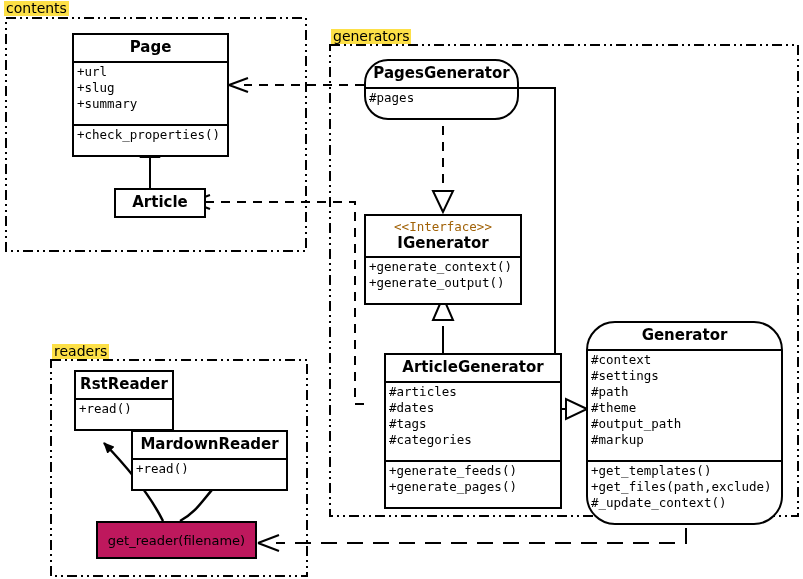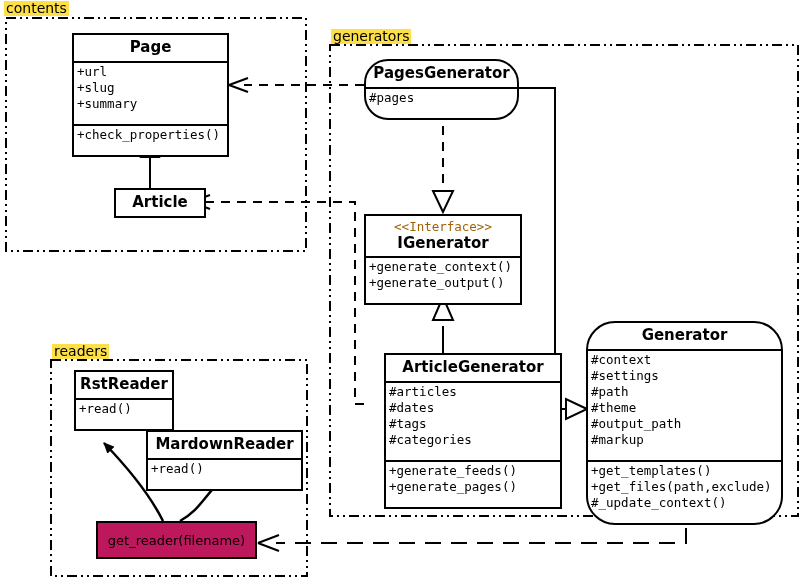--- a/index.html
+++ b/index.html
@@ -229,21 +229,21 @@
     </div>
   </div>
 
   <div class="uml-class" style="left:74px; top:370px; width:100px;">
     <div class="uml-name">RstReader</div>
     <div class="uml-compartment uml-sep">
       <div class="uml-member">+read()</div>
     </div>
   </div>
 
-  <div class="uml-class" style="left:146px; top:430px; width:157px;">
+  <div class="uml-class" style="left:131px; top:430px; width:157px;">
     <div class="uml-name">MardownReader</div>
     <div class="uml-compartment uml-sep">
       <div class="uml-member">+read()</div>
     </div>
   </div>
 
   <div class="plain-box" style="left:96px; top:521px; width:161px; height:38px;">
     <span class="plain-box-label">get_reader(filename)</span>
   </div>
 

